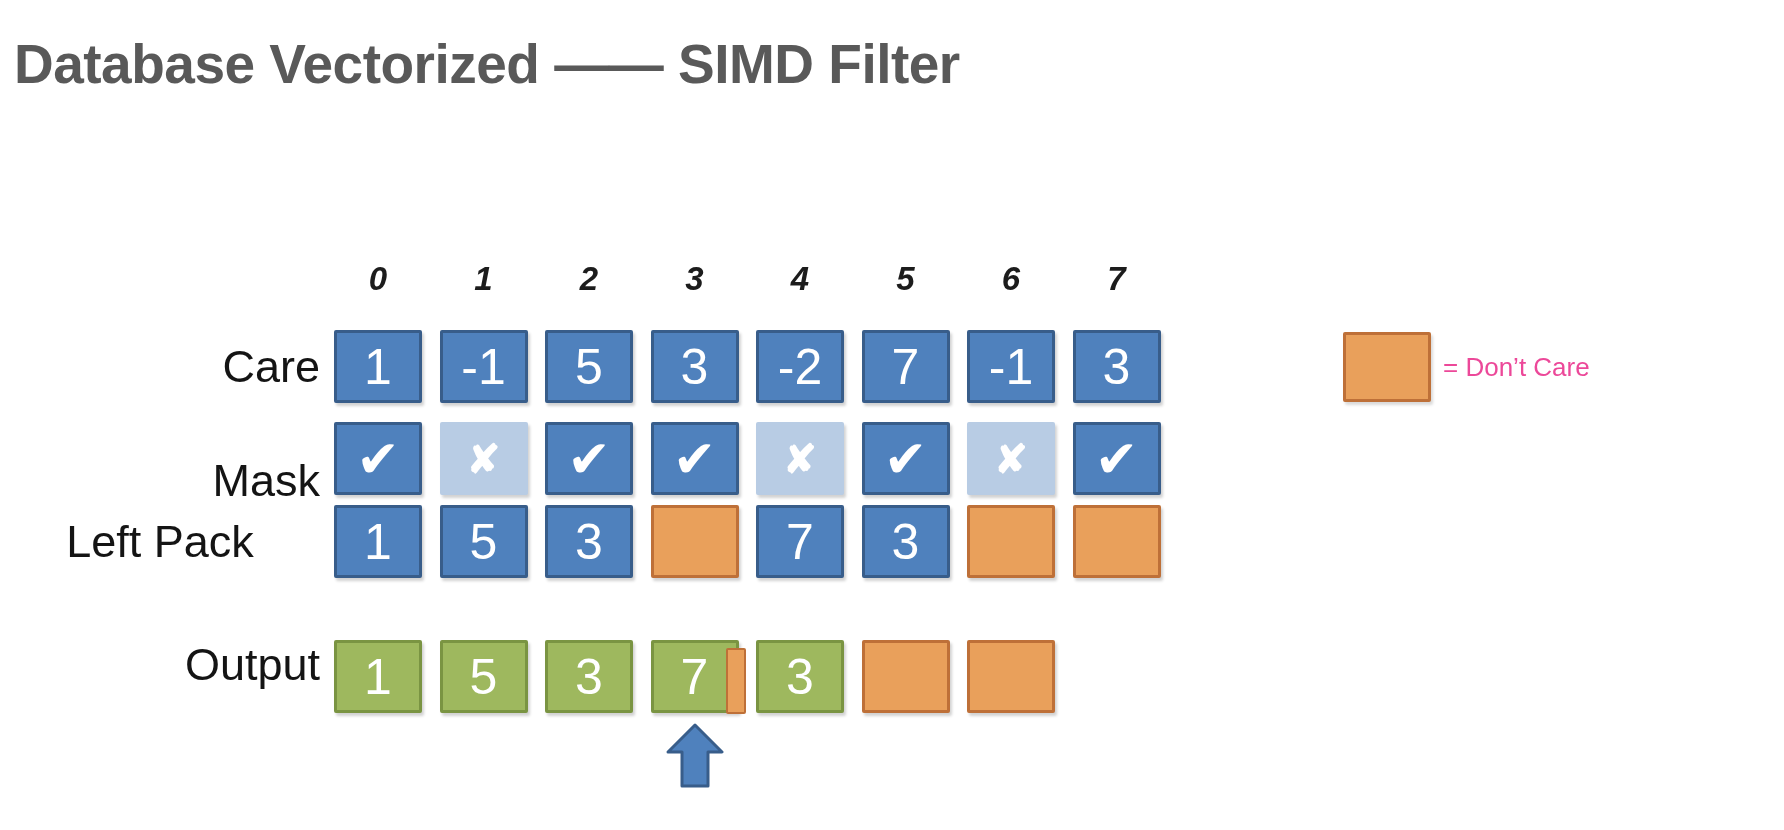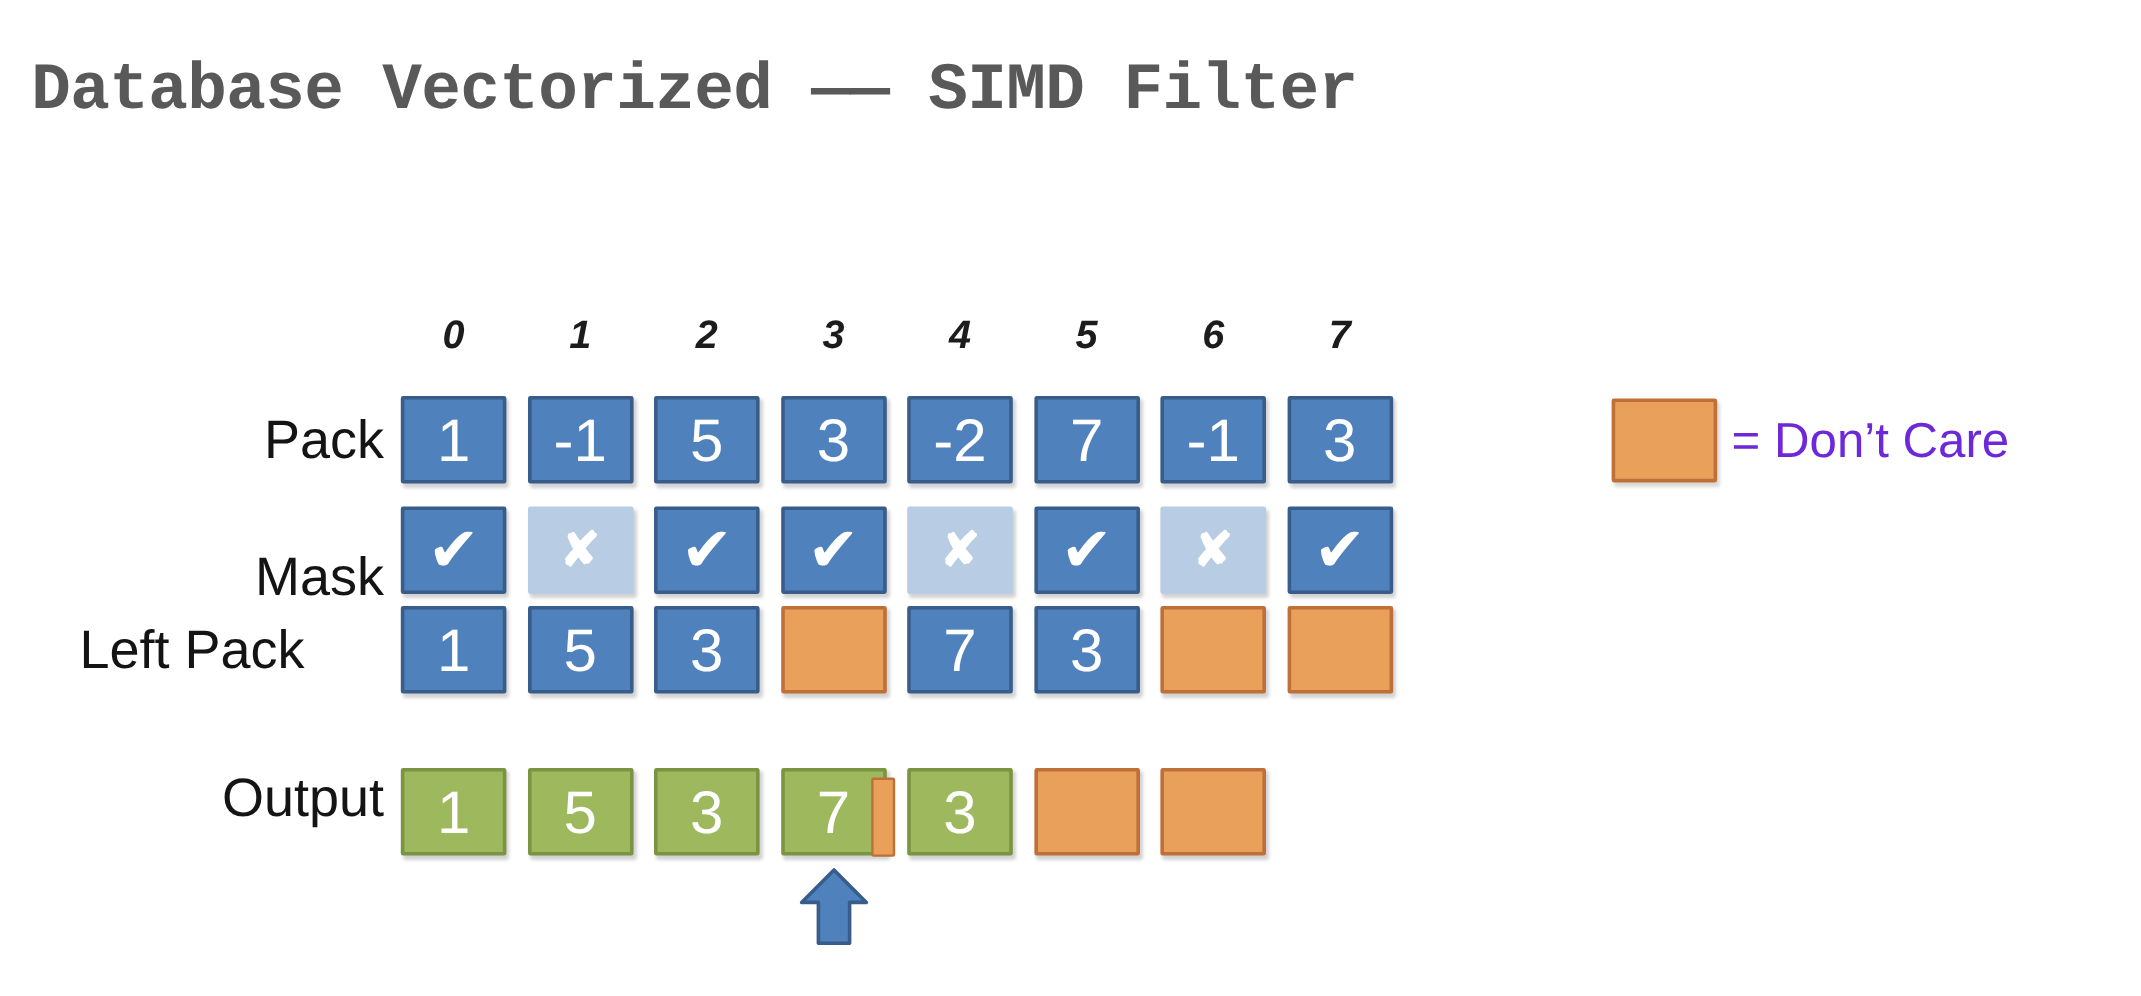--- a/index.html
+++ b/index.html
@@ -1,22 +1,22 @@
 <!DOCTYPE html>
 <html><head>
 <meta charset="utf-8">
 <style>
   html,body { margin:0; padding:0; background:#ffffff; }
   .slide {
     position:relative; width:1784px; height:830px; background:#ffffff;
     overflow:hidden; font-family:"Liberation Sans", sans-serif;
   }
   .title {
-    position:absolute; left:10px; top:28px; margin:16px;
-    font-family:Liberation Mono, monospace; font-weight:bold;
+    position:absolute; left:10px; top:28px; margin:4px;
+    font-family:Liberation Sans, sans-serif; font-weight:bold;
     font-size:55px; color:#595959; letter-spacing:-0.5px; white-space:nowrap;
   }
   .indices { position:absolute; left:334px; top:260px; display:flex; gap:17.5px; }
   .indices span {
     width:88px; text-align:center; font-style:italic; font-weight:bold;
     font-size:33px; color:#1c1c1c;
   }
   .row-label {
     position:absolute; left:0; width:320px; height:73px; line-height:73px;
     text-align:right; font-size:45px; color:#141414; white-space:nowrap;
@@ -40,21 +40,21 @@
     background:#E9A05B; border:2px solid #BE7038; box-sizing:border-box;
     z-index:-1; border-radius:2px;
   }
   .legend-swatch {
     position:absolute; left:1343px; top:332px; width:88px; height:70px;
     box-sizing:border-box; background:#E9A05B; border:3px solid #BE7038;
     border-radius:2px; box-shadow:2px 3px 3px rgba(0,0,0,0.15);
   }
   .legend-text {
     position:absolute; left:1443px; top:332px; height:70px; line-height:70px;
-    font-size:41px; color:#6d28d9; white-space:nowrap;
+    font-size:26px; color:#ec4899; white-space:nowrap;
   }
   .up-arrow { position:absolute; left:666px; top:723px; }
 </style>
 </head>
 <body>
 
 <div class="slide" id="diagram">
 
   <h1 class="title">Database Vectorized —— SIMD Filter</h1>
 
@@ -69,21 +69,21 @@
       <span>7</span>
     </div>
 
   <div class="legend-swatch"></div>
   <div class="legend-text">= Don’t Care</div>
 
   <svg class="up-arrow" width="58" height="66" viewBox="0 0 58 66">
     <polygon points="29,2 56,29 42,29 42,63 16,63 16,29 2,29" fill="#4F81BD" stroke="#385D8A" stroke-width="3" stroke-linejoin="round"></polygon>
   </svg>
 
-<div class="row-label" style="top: 330px;">Pack</div>
+<div class="row-label" style="top: 330px;">Care</div>
     <div class="box-row" style="top: 330px;">
       <div class="cell blue">
         <span class="num">1</span>
       </div>
       <div class="cell blue">
         <span class="num">-1</span>
       </div>
       <div class="cell blue">
         <span class="num">5</span>
       </div>

